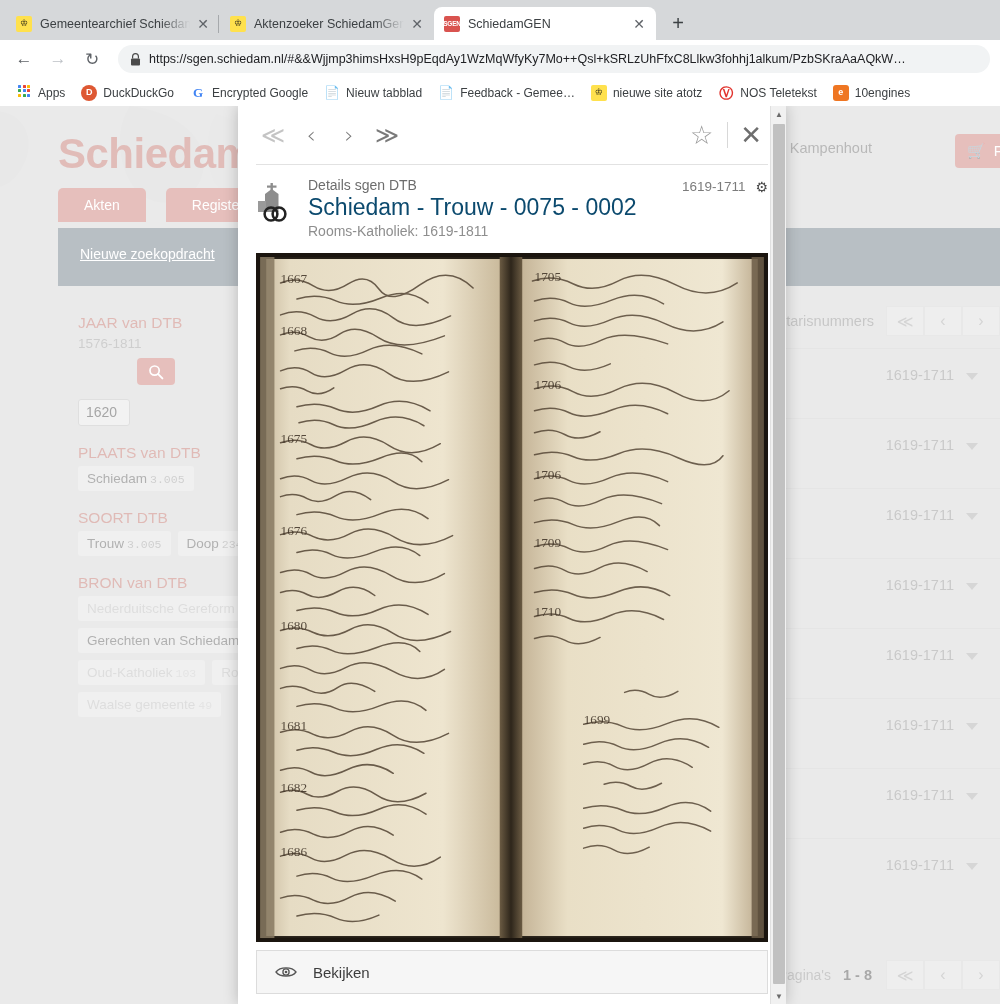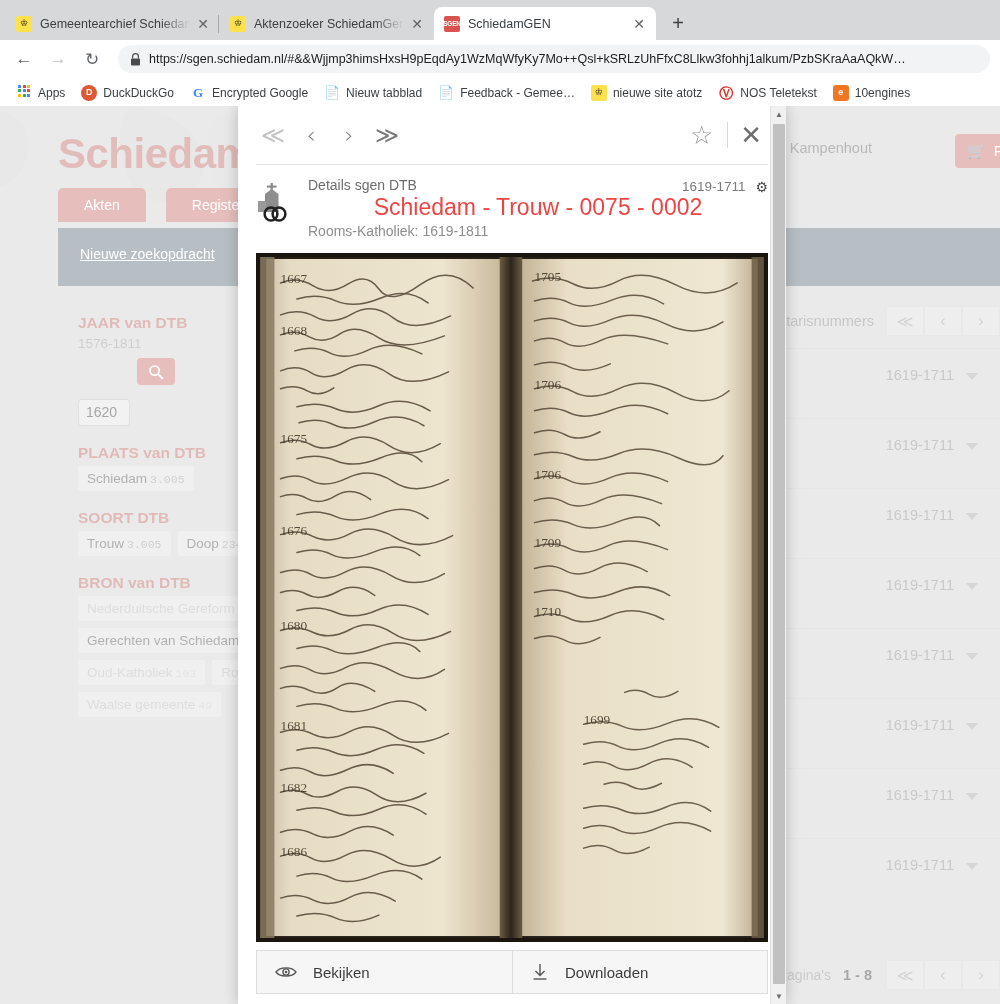--- a/index.html
+++ b/index.html
@@ -160,21 +160,21 @@
     position: absolute; left: 22px; top: 18px;
     color: #fff; font-size: 14px; text-decoration: underline;
     white-space: nowrap;
   }
 
   .sidebar {
     position: absolute; left: 58px; top: 180px; width: 222px; bottom: 0;
     background: #d4d4d4; padding: 28px 20px 0 20px;
   }
   .fgroup { margin-bottom: 18px; }
-  .fhead { color: #bf7068; font-size: 15.5px; font-weight: bold; margin-bottom: 4px; }
+  .fhead { color: #bf7068; font-size: 15.5px; font-weight: normal; margin-bottom: 4px; }
   .frange { color: #9a9a9a; font-size: 13.5px; margin-bottom: 7px; }
   .frow { display: flex; flex-wrap: wrap; gap: 7px; }
   .yearinput {
     width: 52px; height: 27px; background: #e4e4e4;
     border: 1px solid #bcbcbc; border-radius: 3px;
     font-size: 14px; color: #444; padding: 0 7px; line-height: 25px; margin-top: 41px;
   }
   .searchgo {
     width: 38px; height: 27px; background: #cb7a74; border-radius: 4px;
     display: flex; align-items: center; justify-content: center; color: #fff;
@@ -257,21 +257,21 @@
     position: absolute; left: 18px; top: 16px; width: 40px; height: 44px;
   }
   .meta-right {
     position: absolute; right: 18px; top: 14px;
     display: flex; align-items: center; gap: 10px;
   }
   .meta-range { font-size: 13.5px; color: #7c7c7c; }
   .gear { font-size: 14px; color: #4a4a4a; }
   .head-text { margin-left: 52px; }
   .h-sub { font-size: 14px; color: #6d6d6d; }
-  .h-title { font-size: 23px; color: #ef4444; margin: 1px 0 2px 0; white-space: nowrap; text-align: center; }
+  .h-title { font-size: 23px; color: #0c4a6e; margin: 1px 0 2px 0; white-space: nowrap; }
   .h-note { font-size: 14px; color: #8e8e8e; }
 
   .doc-img {
     flex: 1 1 auto; margin: 8px 18px 0 18px; min-height: 0;
     background: #2a241c; position: relative; overflow: hidden;
   }
   .modal-actions {
     flex: 0 0 44px; height: 44px; margin: 8px 18px 10px 18px;
     border: 1px solid #dcdcdc; display: flex; background: #f6f6f6;
   }
@@ -675,30 +675,20 @@
           <div class="act">
             <span class="ai">
               <svg width="22" height="14" viewBox="0 0 22 14">
                 <path d="M1 7 C5 1.5 17 1.5 21 7 C17 12.5 5 12.5 1 7 Z" fill="none" stroke="#555" stroke-width="1.3"></path>
                 <circle cx="11" cy="7" r="3.1" fill="none" stroke="#555" stroke-width="1.3"></circle>
                 <circle cx="11" cy="7" r="1.3" fill="#555"></circle>
               </svg>
             </span>
             <span>Bekijken</span>
           </div>
-          <div class="act">
-            <span class="ai">
-              <svg width="18" height="18" viewBox="0 0 18 18">
-                <line x1="9" y1="1" x2="9" y2="12" stroke="#555" stroke-width="1.4"></line>
-                <polyline points="4.5,8 9,12.4 13.5,8" fill="none" stroke="#555" stroke-width="1.4"></polyline>
-                <line x1="2.5" y1="16" x2="15.5" y2="16" stroke="#555" stroke-width="1.4"></line>
-              </svg>
-            </span>
-            <span>Downloaden</span>
-          </div>
         </div>
       </div>
 
       <div class="mscroll">
         <div class="arrow-u">▲</div>
         <div class="thumb"></div>
         <div class="arrow-d">▼</div>
       </div>
     </div>
 

